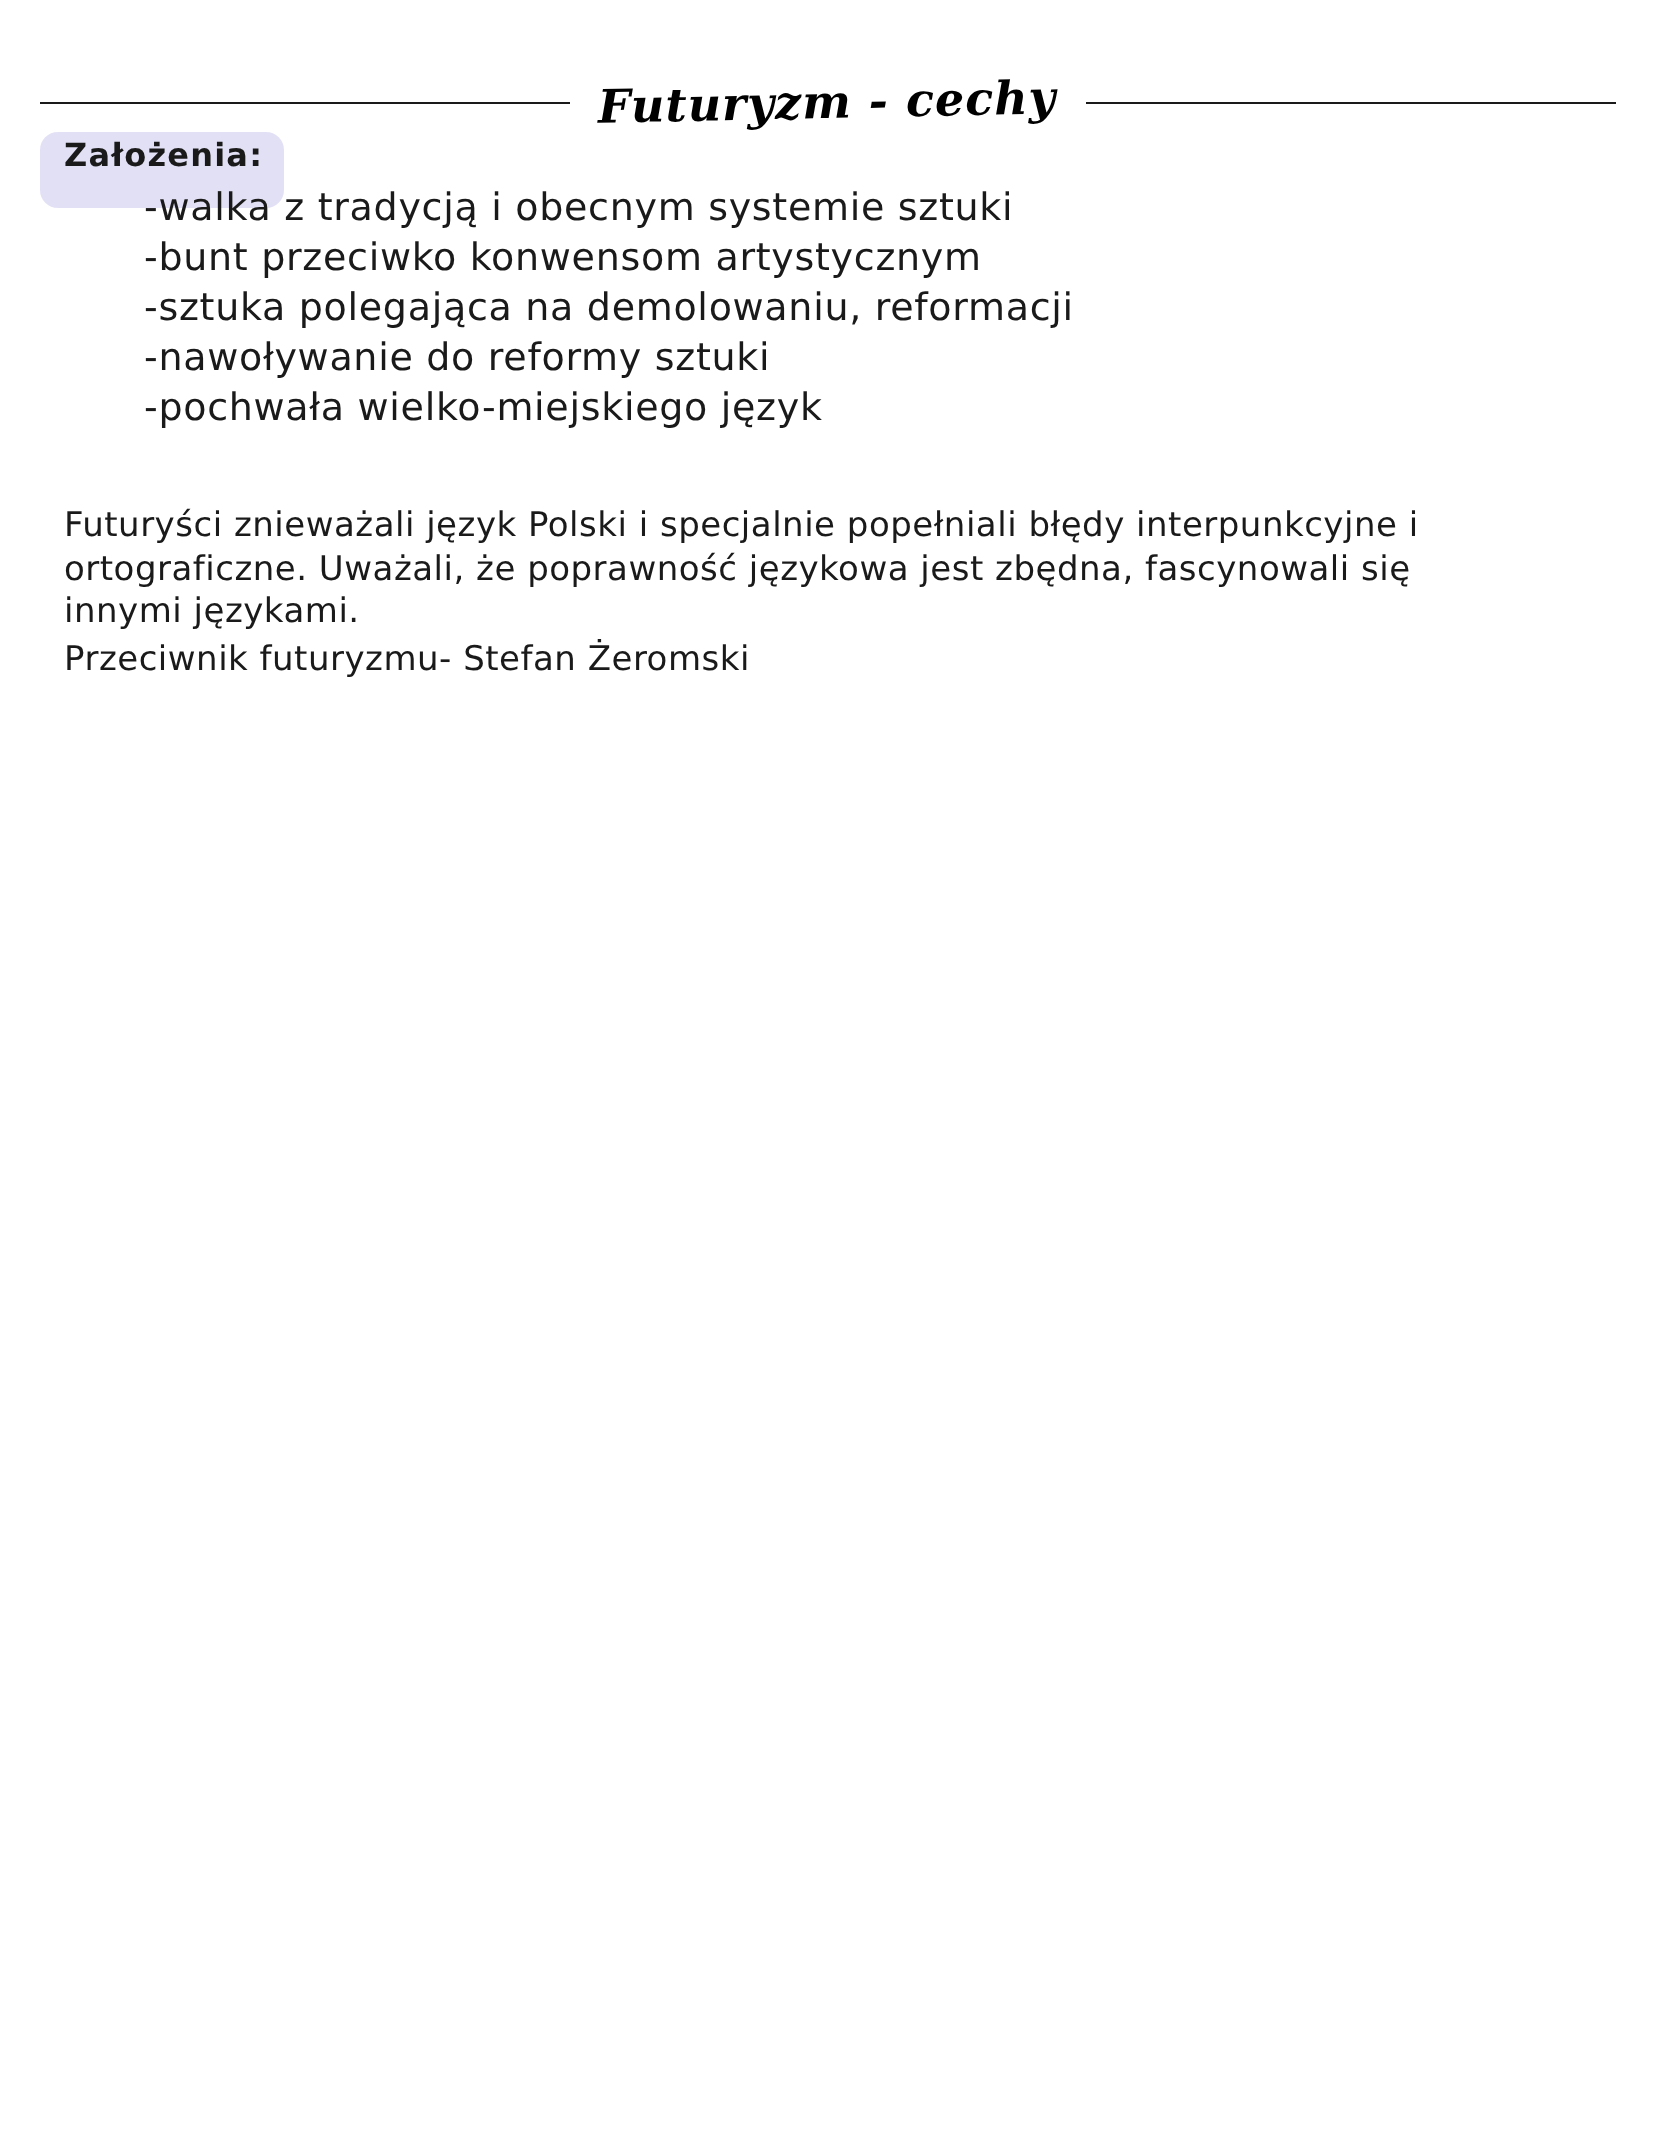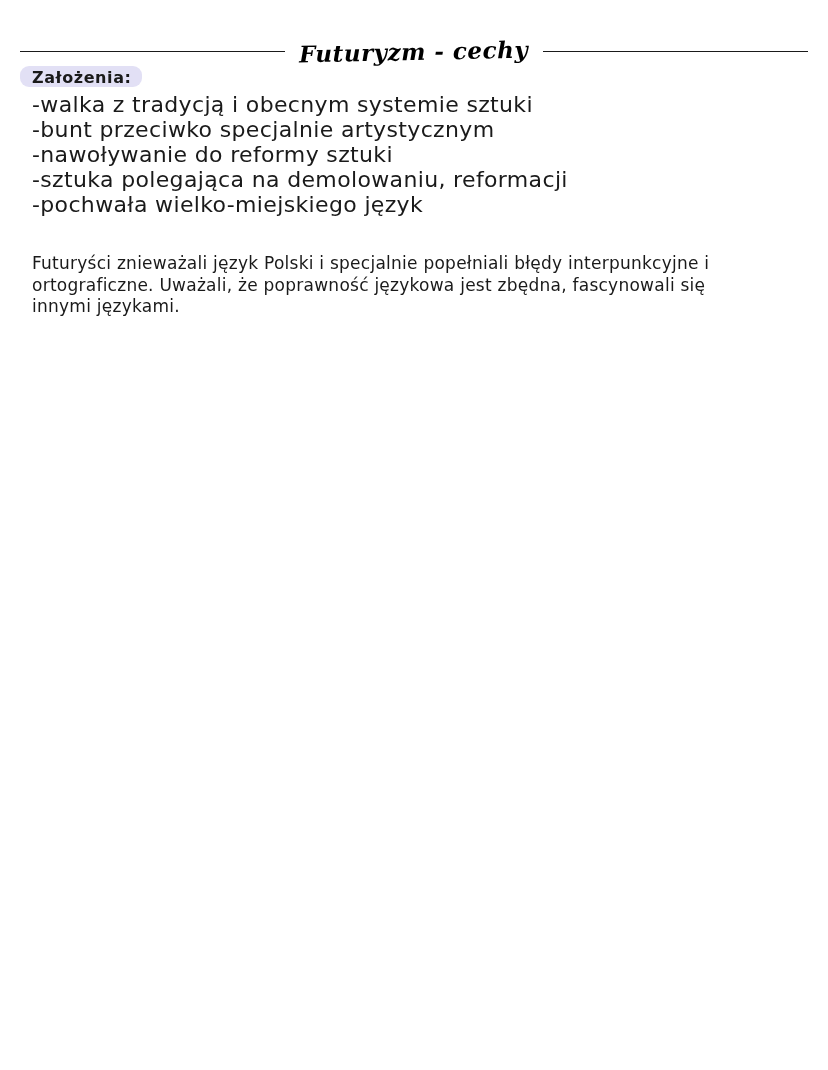--- a/index.html
+++ b/index.html
@@ -54,36 +54,37 @@
     width: 500px;
   }
   .subtitle {
     display: inline-block;
     font-size: 16px;
     font-weight: 600;
     letter-spacing: 0.6px;
     color: #1a1a1a;
     background: #e2e0f5;
     border-radius: 9px;
-    padding: 2px 10px 0 12px;
+    padding: 2px 10px 17px 12px;
   }
 
   
   .bullets {
     position: absolute;
     left: 32px;
     top: 92px;
     width: 760px;
   }
   .bullet {
-    font-size: 22px;
+    font-size: 19px;
     line-height: 25px;
     letter-spacing: 0.35px;
     color: #1a1a1a;
     white-space: nowrap;
+    margin-left: 40px;
   }
 
   
   .para-block {
     position: absolute;
     left: 32px;
     top: 253px;
     width: 680px;
   }
   .para {
@@ -107,23 +108,24 @@
     <div class="doc-title">Futuryzm - cechy</div>
     <div class="rule right"></div>
   </div>
 
   <div class="subtitle-wrap">
     <span class="subtitle">Założenia:</span>
   </div>
 
   <div class="bullets">
     <div class="bullet">-walka z tradycją i obecnym systemie sztuki</div>
-    <div class="bullet">-bunt przeciwko specjalnie artystycznym</div>
+    <div class="bullet">-bunt przeciwko konwensom artystycznym</div>
+    <div class="bullet">-sztuka polegająca na demolowaniu, reformacji</div>
     <div class="bullet">-nawoływanie do reformy sztuki</div>
-    <div class="bullet">-sztuka polegająca na demolowaniu, reformacji</div>
     <div class="bullet">-pochwała wielko-miejskiego język</div>
   </div>
 
   <div class="para-block">
     <p class="para">Futuryści znieważali język Polski i specjalnie popełniali błędy interpunkcyjne i ortograficzne. Uważali, że poprawność językowa jest zbędna, fascynowali się innymi językami.</p>
+    <p class="para second">Przeciwnik futuryzmu- Stefan Żeromski</p>
   </div>
 
 </div>
 
 </body></html>

